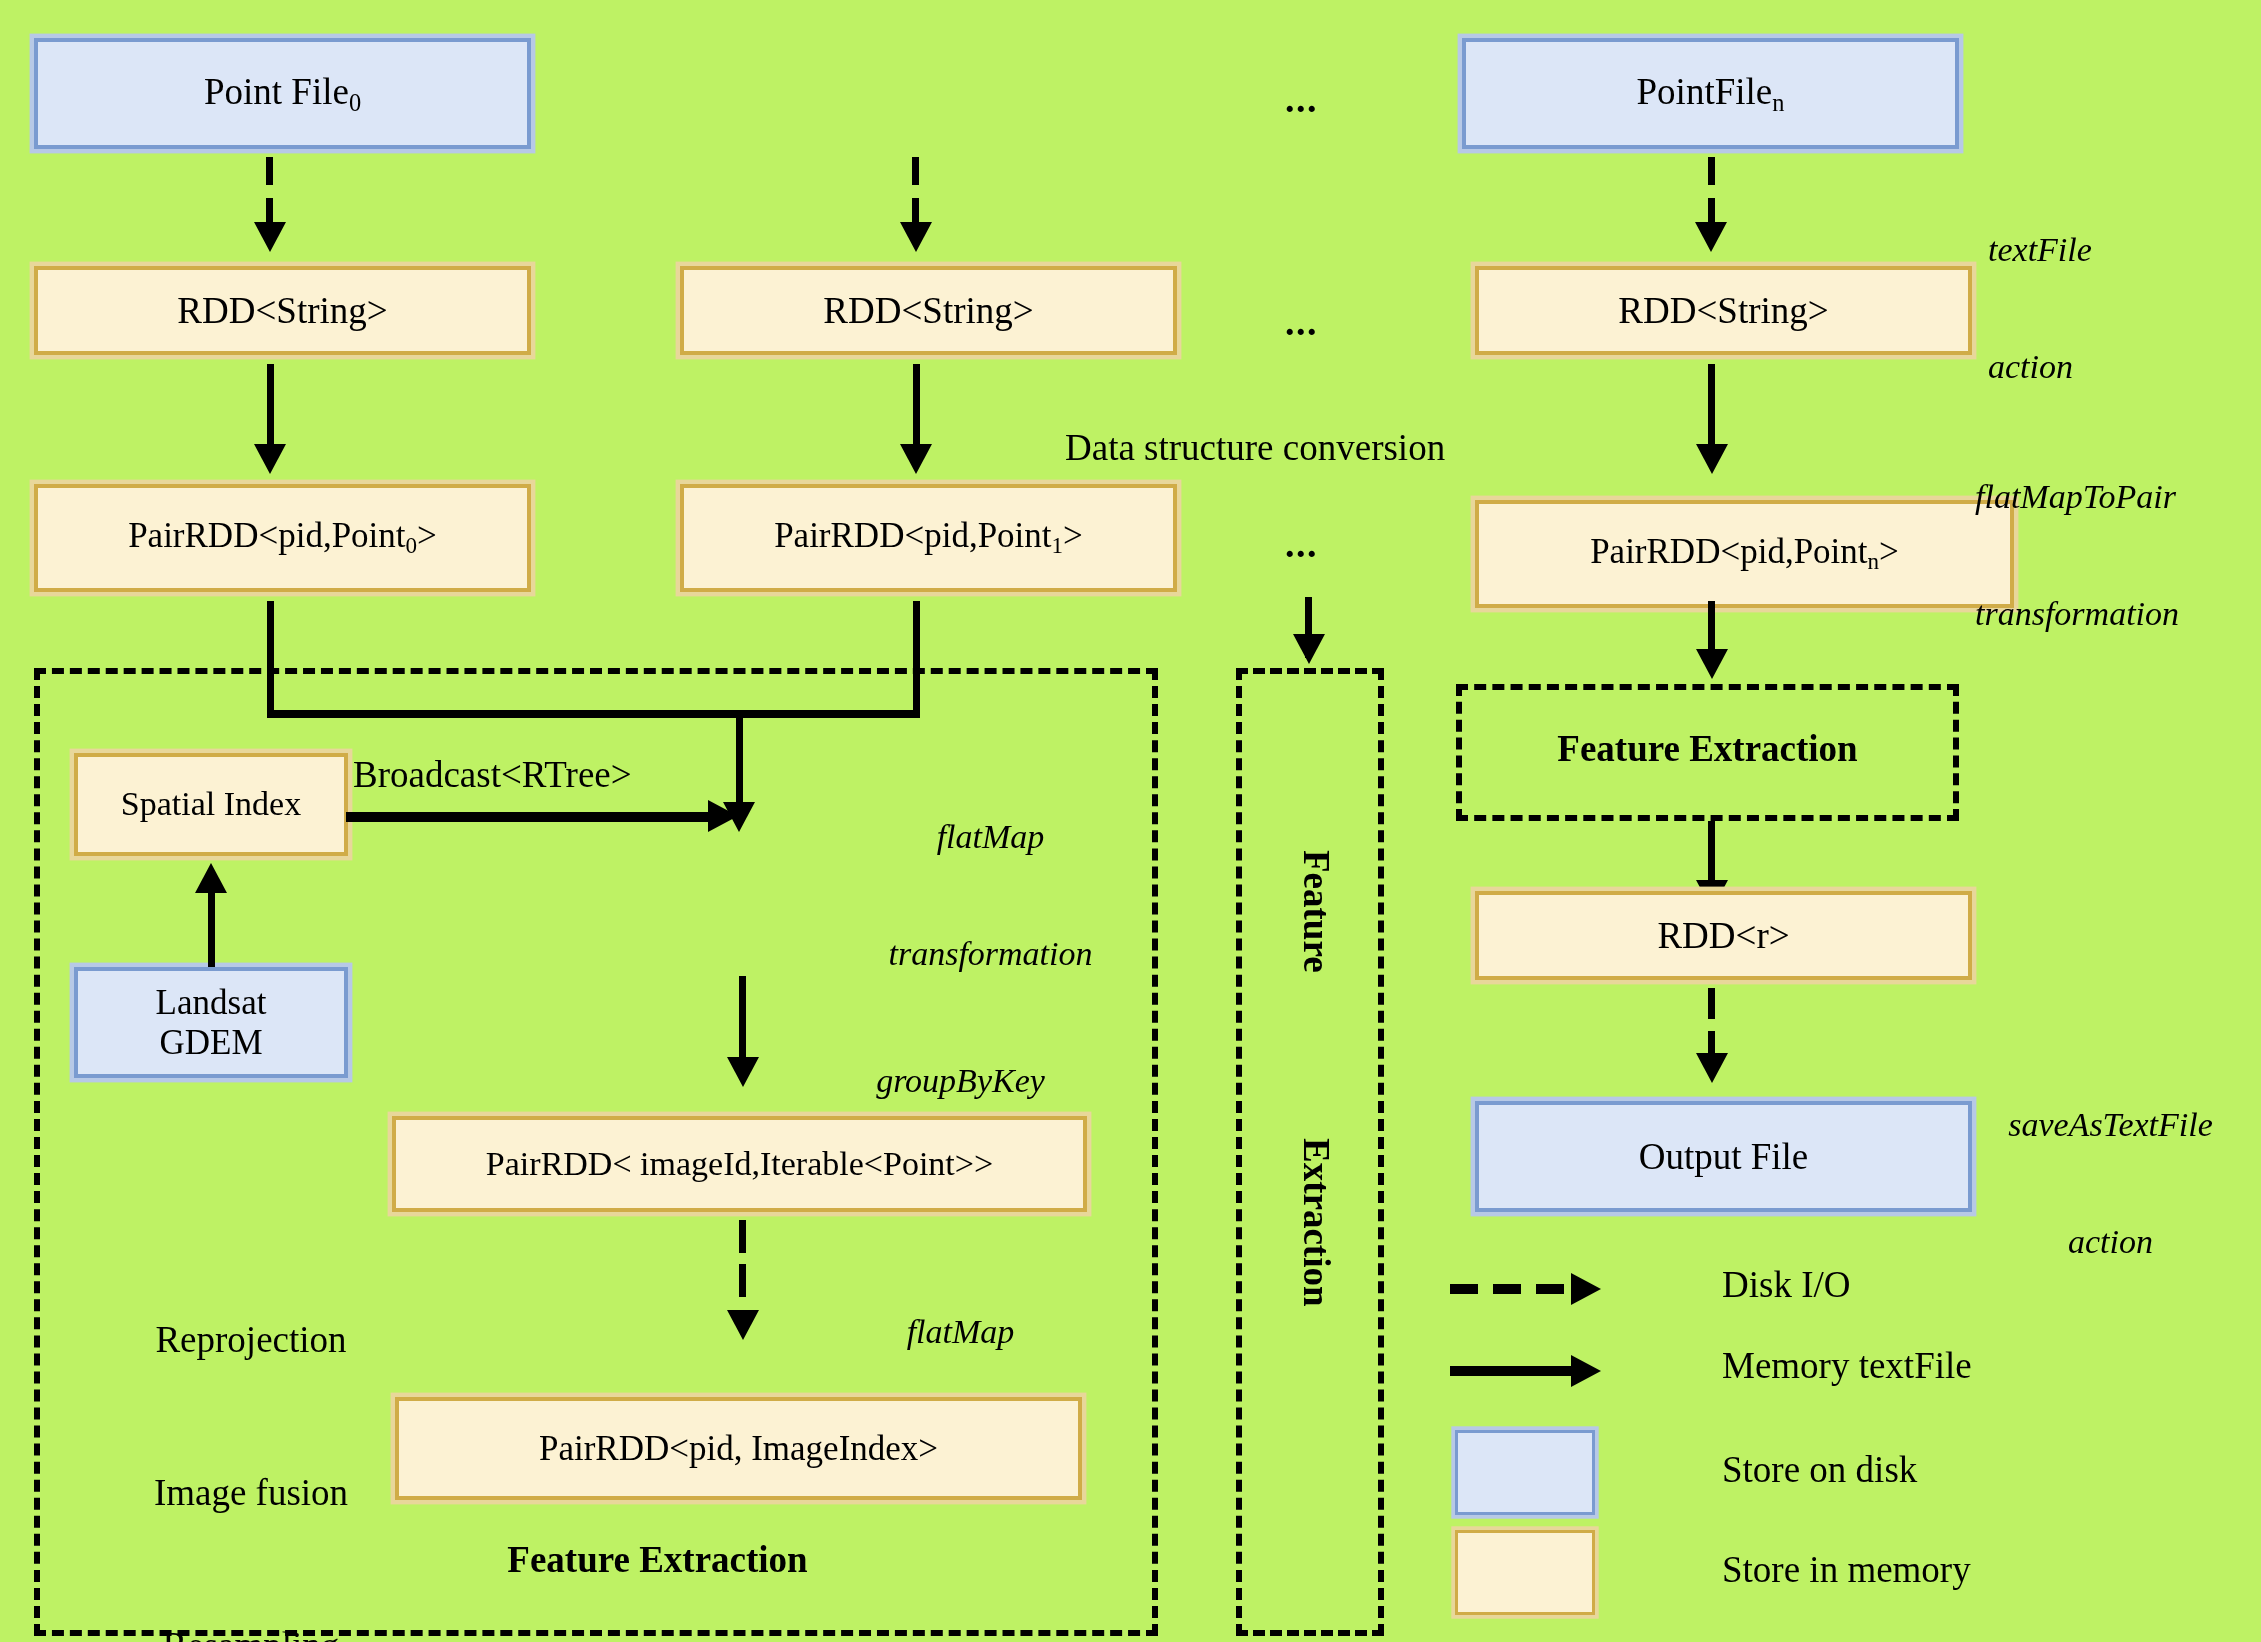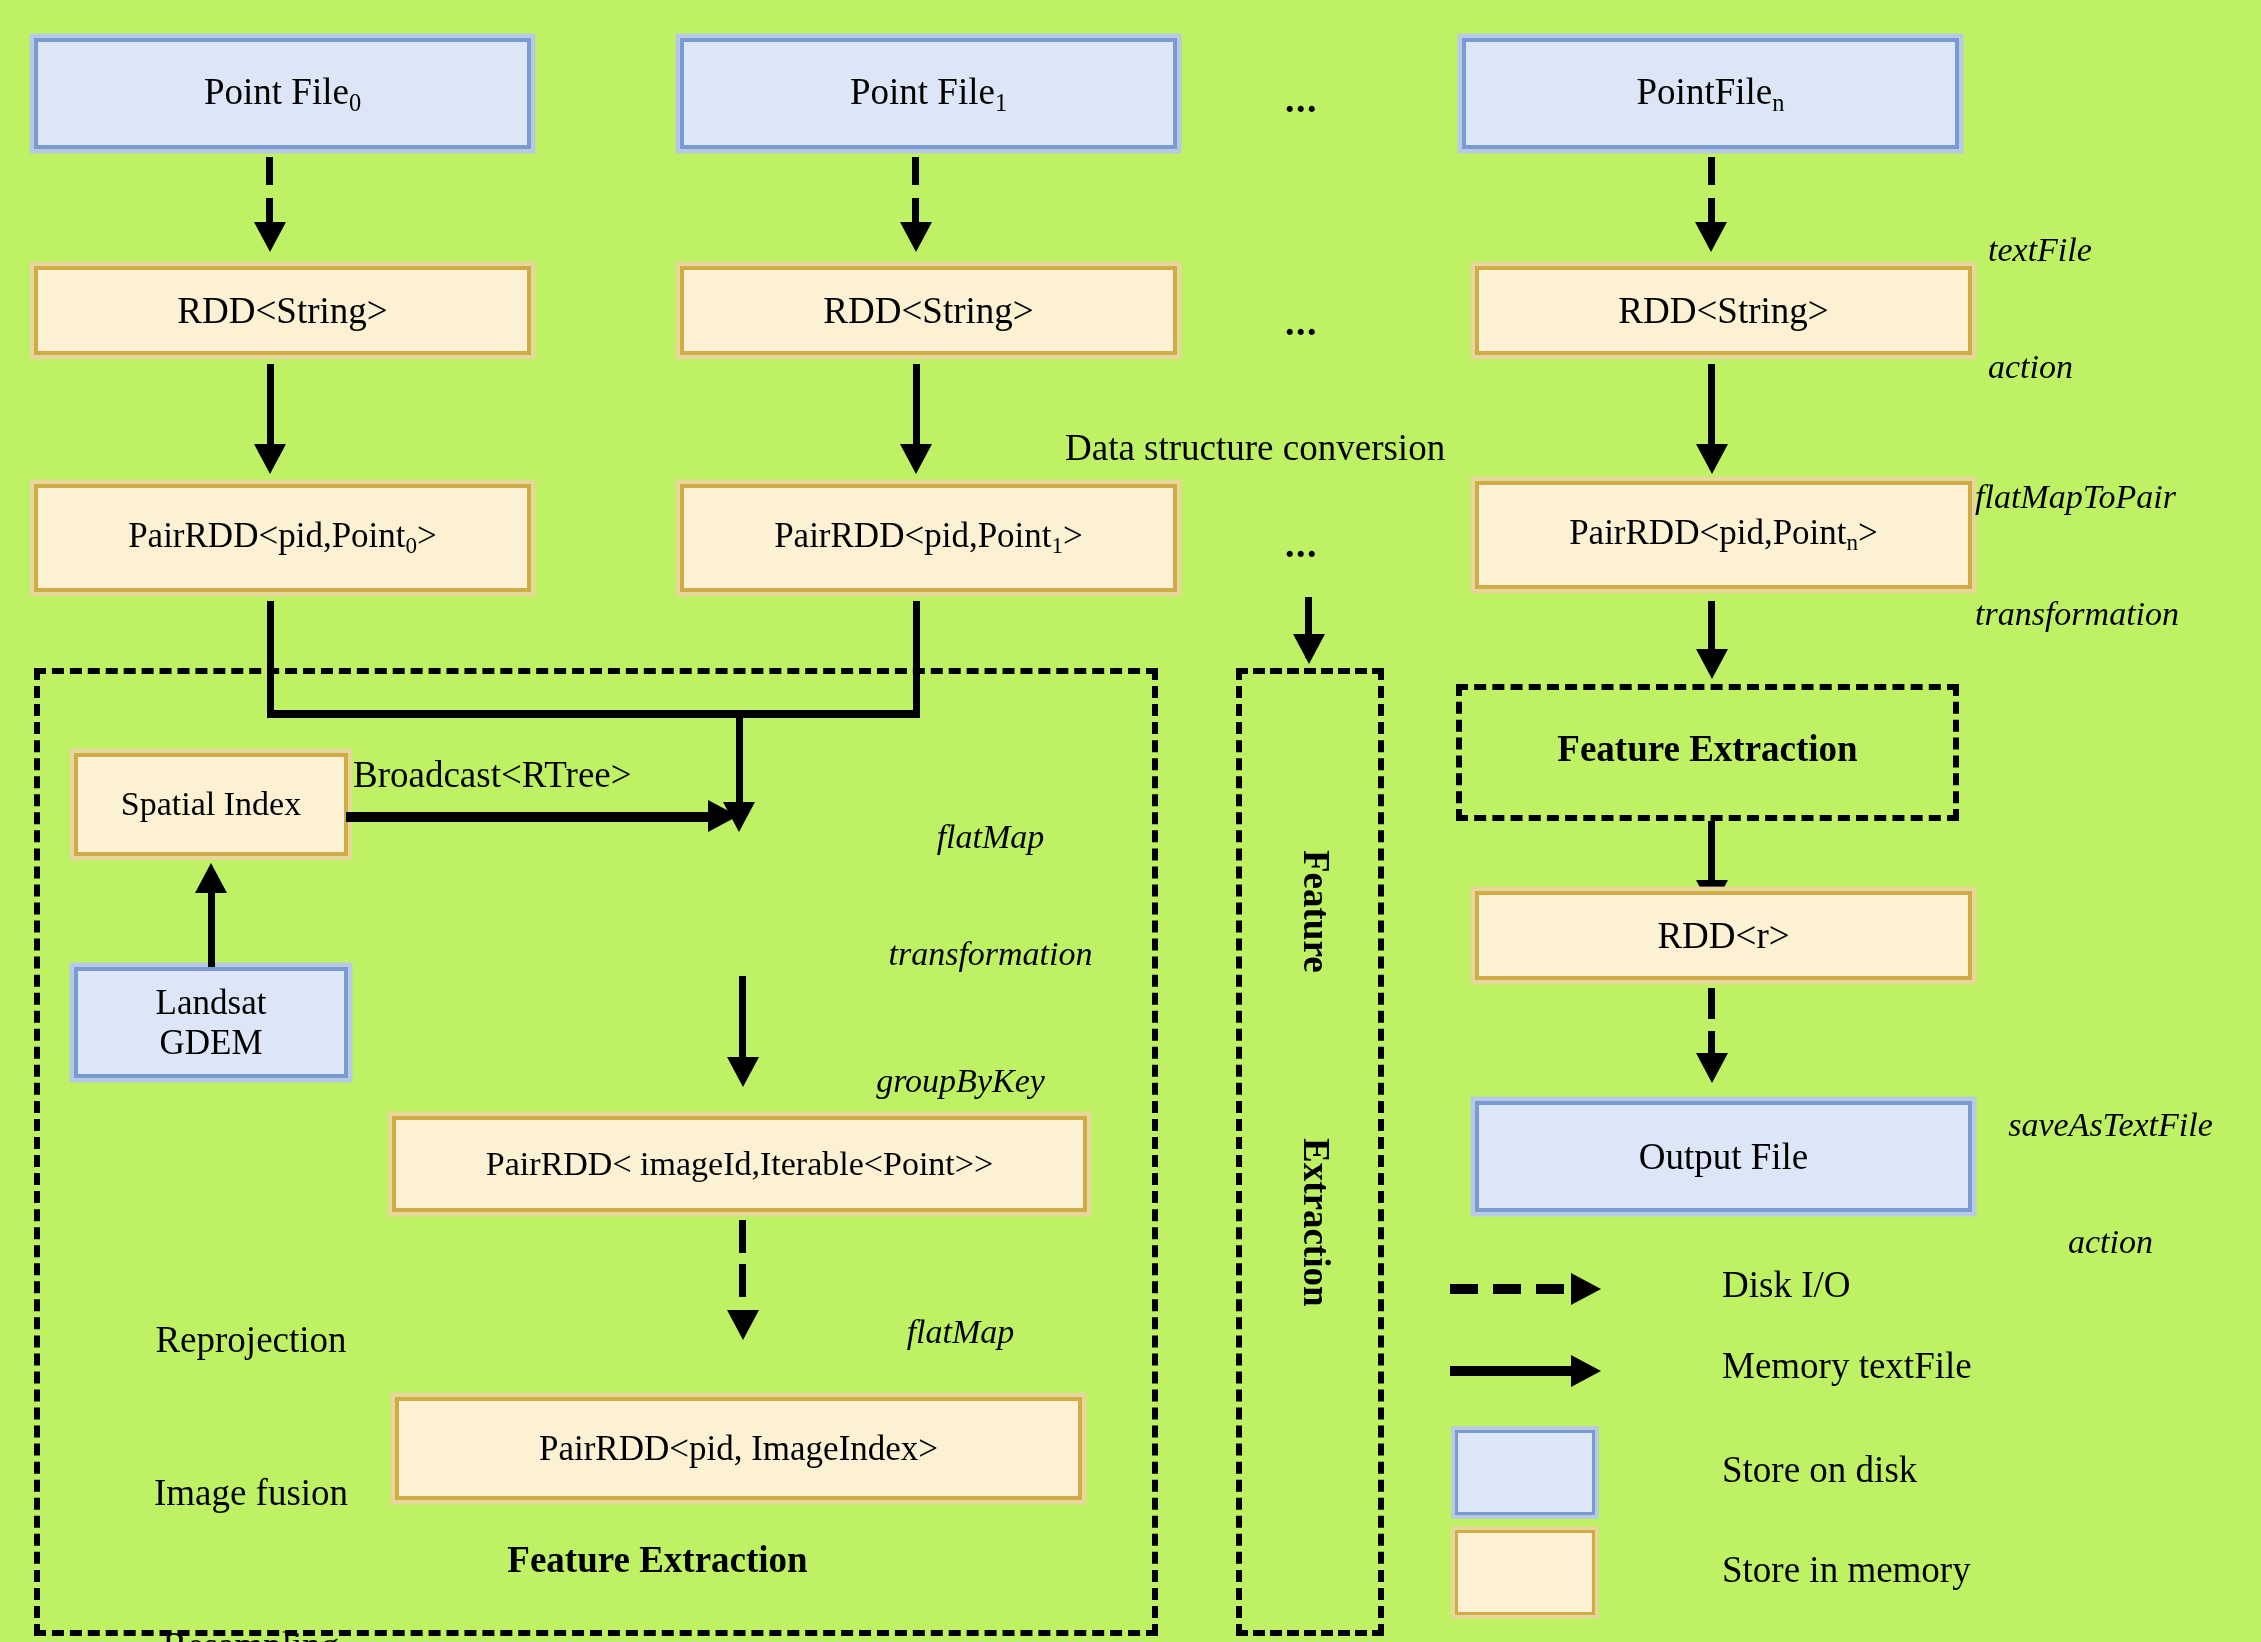--- a/index.html
+++ b/index.html
@@ -82,25 +82,20 @@
   <div class="arrowhead" style="left:254px;top:444px;"></div>
 
   <div class="box yellow f48" style="left:34px;top:484px;width:497px;height:108px;">
     <span class="lbl">
       <span>PairRDD&lt;pid,Point</span><sub>0</sub><span>&gt;</span>
     </span>
   </div>
 
   <div class="vline" style="left:267px;top:601px;width:6.7px;height:115px;"></div>
 
-  <div class="box blue f50" style="left:680px;top:38px;width:497px;height:111px;">
-    <span class="lbl">
-      <span>Point File</span><sub>1</sub>
-    </span>
-  </div>
 
   <div class="vline" style="left:912px;top:157px;width:6.7px;height:28px;"></div>
   <div class="vline" style="left:912px;top:198px;width:6.7px;height:30px;"></div>
   <div class="arrowhead" style="left:900px;top:222px;"></div>
 
   <div class="box yellow f50" style="left:680px;top:266px;width:497px;height:89px;">
     <span class="lbl">RDD&lt;String&gt;</span>
   </div>
 
   <div class="vline" style="left:913px;top:364px;width:6.7px;height:89px;"></div>
@@ -128,21 +123,21 @@
   <div class="vline" style="left:1708px;top:198px;width:6.7px;height:30px;"></div>
   <div class="arrowhead" style="left:1695px;top:222px;"></div>
 
   <div class="box yellow f50" style="left:1475px;top:266px;width:497px;height:89px;">
     <span class="lbl">RDD&lt;String&gt;</span>
   </div>
 
   <div class="vline" style="left:1708px;top:364px;width:6.7px;height:89px;"></div>
   <div class="arrowhead" style="left:1696px;top:444px;"></div>
 
-  <div class="box yellow f48" style="left:1475px;top:481px;width:497px;height:108px;">
+  <div class="box yellow f48" style="left:1475px;top:500px;width:539px;height:108px;">
     <span class="lbl">
       <span>PairRDD&lt;pid,Point</span><sub>n</sub><span>&gt;</span>
     </span>
   </div>
 
   <div class="vline" style="left:1708px;top:601px;width:6.7px;height:67px;"></div>
   <div class="arrowhead" style="left:1696px;top:649px;"></div>
 
   <div class="ell" style="left:1285px;top:80px;">...</div>
   <div class="ell" style="left:1285px;top:303px;">...</div>

